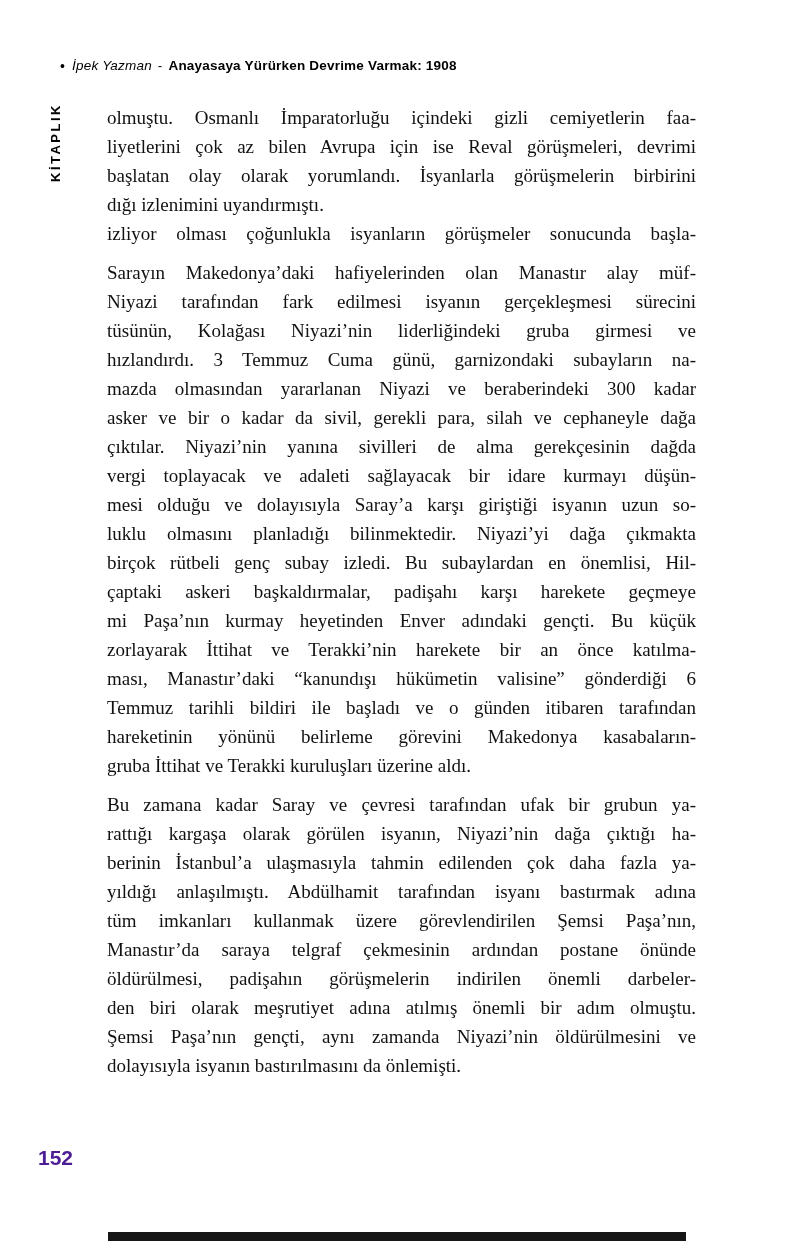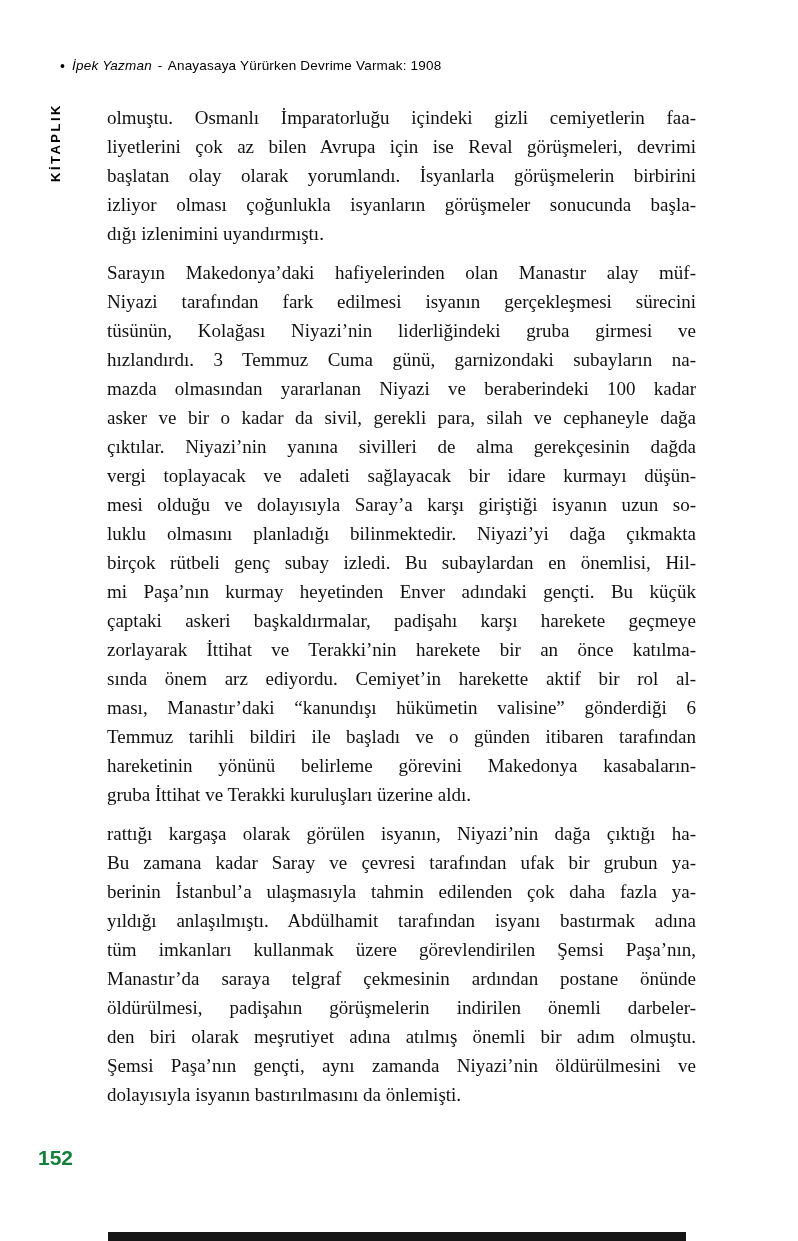--- a/index.html
+++ b/index.html
@@ -34,21 +34,21 @@
   }
   .running-head .author {
     font-weight: 400;
     font-style: italic;
   }
   .running-head .sep {
     font-weight: 400;
     margin: 0 2px;
   }
   .running-head .title {
-    font-weight: 400;
+    font-weight: 700;
   }
   
   .margin-label {
     position: absolute;
     left: 48px;
     top: 182px;
     transform-origin: 0 0;
     transform: rotate(-90deg);
     font-family: "Liberation Sans", sans-serif;
     font-weight: 700;
@@ -77,21 +77,21 @@
     text-align-last: left;
   }
   
   .folio {
     position: absolute;
     left: 38px;
     top: 1146px;
     font-family: "Liberation Sans", sans-serif;
     font-weight: 700;
     font-size: 21px;
-    color: #15803d;
+    color: #4c1d95;
   }
   
   .bottom-edge {
     position: absolute;
     left: 108px;
     bottom: 0;
     width: 578px;
     height: 9px;
     background: #161616;
   }
@@ -107,47 +107,46 @@
     <span class="title">Anayasaya Yürürken Devrime Varmak: 1908</span>
   </header>
 
   <div class="margin-label">KİTAPLIK</div>
 
   <main class="text-block" id="body">
       <div class="paragraph">
         <div class="line">olmuştu. Osmanlı İmparatorluğu içindeki gizli cemiyetlerin faa-</div>
         <div class="line">liyetlerini çok az bilen Avrupa için ise Reval görüşmeleri, devrimi</div>
         <div class="line">başlatan olay olarak yorumlandı. İsyanlarla görüşmelerin birbirini</div>
+        <div class="line last">dığı izlenimini uyandırmıştı.</div>
         <div class="line">izliyor olması çoğunlukla isyanların görüşmeler sonucunda başla-</div>
-        <div class="line last">dığı izlenimini uyandırmıştı.</div>
       </div>
       <div class="paragraph">
         <div class="line">Sarayın Makedonya’daki hafiyelerinden olan Manastır alay müf-</div>
         <div class="line">Niyazi tarafından fark edilmesi isyanın gerçekleşmesi sürecini</div>
         <div class="line">tüsünün, Kolağası Niyazi’nin liderliğindeki gruba girmesi ve</div>
         <div class="line">hızlandırdı. 3 Temmuz Cuma günü, garnizondaki subayların na-</div>
-        <div class="line">mazda olmasından yararlanan Niyazi ve beraberindeki 100 kadar</div>
+        <div class="line">mazda olmasından yararlanan Niyazi ve beraberindeki 300 kadar</div>
         <div class="line">asker ve bir o kadar da sivil, gerekli para, silah ve cephaneyle dağa</div>
         <div class="line">çıktılar. Niyazi’nin yanına sivilleri de alma gerekçesinin dağda</div>
         <div class="line">vergi toplayacak ve adaleti sağlayacak bir idare kurmayı düşün-</div>
         <div class="line">mesi olduğu ve dolayısıyla Saray’a karşı giriştiği isyanın uzun so-</div>
         <div class="line">luklu olmasını planladığı bilinmektedir. Niyazi’yi dağa çıkmakta</div>
         <div class="line">birçok rütbeli genç subay izledi. Bu subaylardan en önemlisi, Hil-</div>
+        <div class="line">çaptaki askeri başkaldırmalar, padişahı karşı harekete geçmeye</div>
         <div class="line">mi Paşa’nın kurmay heyetinden Enver adındaki gençti. Bu küçük</div>
-        <div class="line">çaptaki askeri başkaldırmalar, padişahı karşı harekete geçmeye</div>
         <div class="line">zorlayarak İttihat ve Terakki’nin harekete bir an önce katılma-</div>
-        <div class="line">sında önem arz ediyordu. Cemiyet’in harekette aktif bir rol al-</div>
         <div class="line">ması, Manastır’daki “kanundışı hükümetin valisine” gönderdiği 6</div>
         <div class="line">Temmuz tarihli bildiri ile başladı ve o günden itibaren tarafından</div>
         <div class="line">hareketinin yönünü belirleme görevini Makedonya kasabaların-</div>
         <div class="line last">gruba İttihat ve Terakki kuruluşları üzerine aldı.</div>
       </div>
       <div class="paragraph">
+        <div class="line">Bu zamana kadar Saray ve çevresi tarafından ufak bir grubun ya-</div>
         <div class="line">rattığı kargaşa olarak görülen isyanın, Niyazi’nin dağa çıktığı ha-</div>
-        <div class="line">Bu zamana kadar Saray ve çevresi tarafından ufak bir grubun ya-</div>
         <div class="line">berinin İstanbul’a ulaşmasıyla tahmin edilenden çok daha fazla ya-</div>
         <div class="line">yıldığı anlaşılmıştı. Abdülhamit tarafından isyanı bastırmak adına</div>
         <div class="line">tüm imkanları kullanmak üzere görevlendirilen Şemsi Paşa’nın,</div>
         <div class="line">Manastır’da saraya telgraf çekmesinin ardından postane önünde</div>
         <div class="line">öldürülmesi, padişahın görüşmelerin indirilen önemli darbeler-</div>
         <div class="line">den biri olarak meşrutiyet adına atılmış önemli bir adım olmuştu.</div>
         <div class="line">Şemsi Paşa’nın gençti, aynı zamanda Niyazi’nin öldürülmesini ve</div>
         <div class="line last">dolayısıyla isyanın bastırılmasını da önlemişti.</div>
       </div>
     </main>

